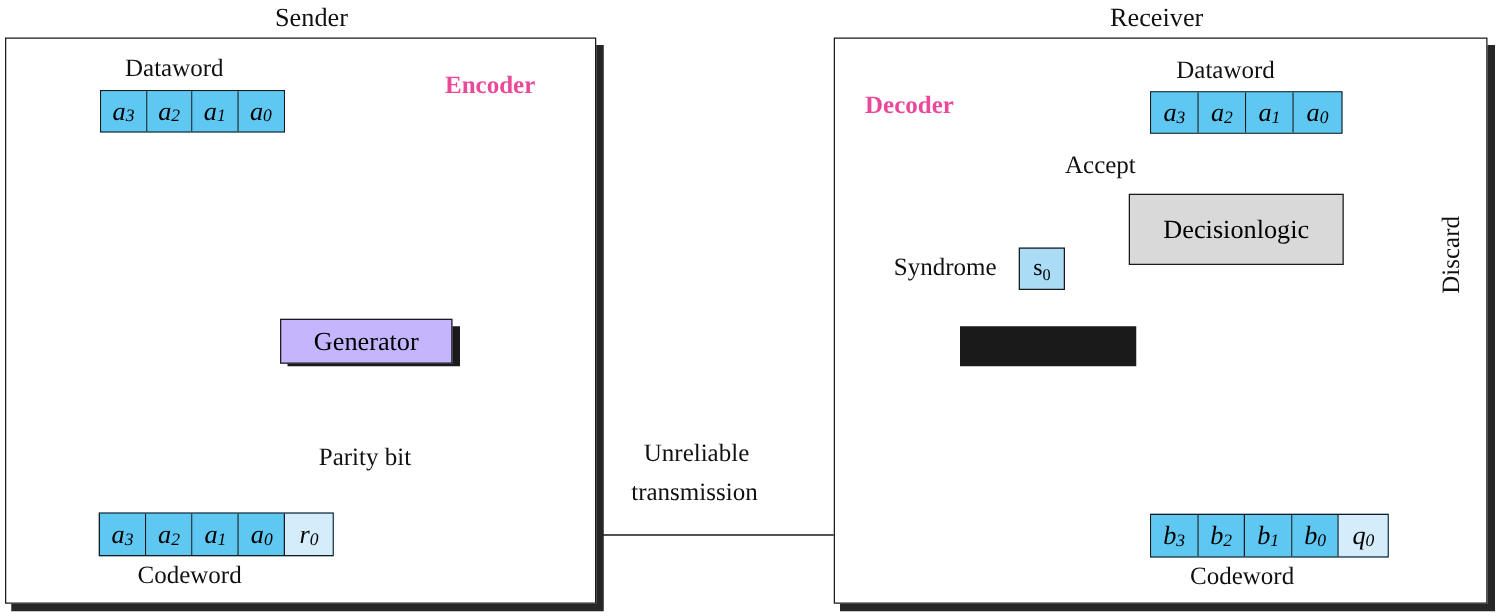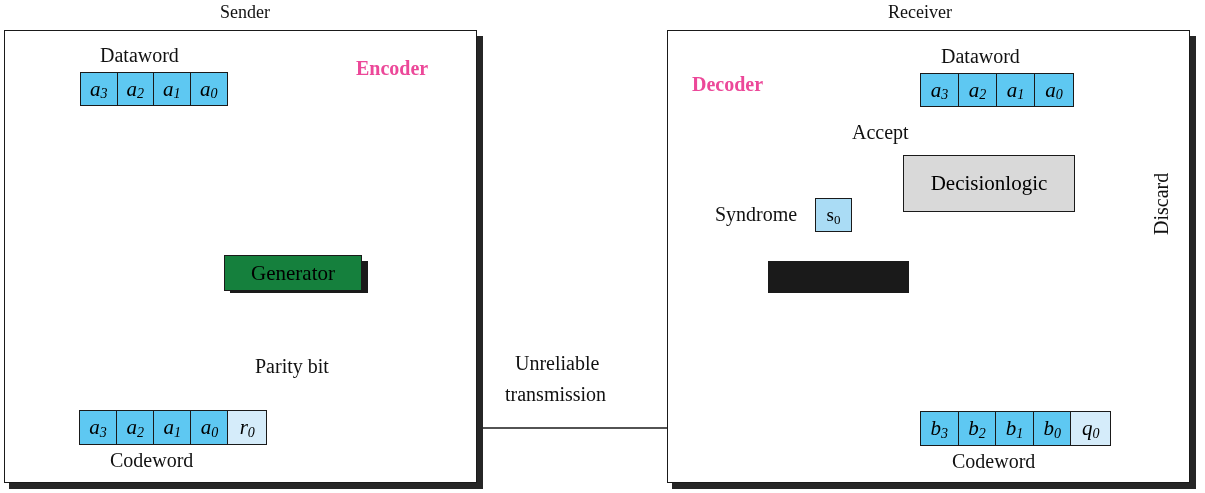--- a/index.html
+++ b/index.html
@@ -2,33 +2,33 @@
 <html><head>
 <meta charset="utf-8">
 <title>Parity-check code: encoder/decoder block diagram</title>
 <style>
   html,body{margin:0;padding:0;background:#ffffff;}
   body{font-family:"Liberation Serif", serif;}
   #stage{position:relative;width:1205px;height:493px;background:#fff;overflow:hidden;}
   svg#wires{position:absolute;left:0;top:0;width:1205px;height:493px;}
 
   .lbl{position:absolute;white-space:nowrap;color:#111;}
-  .title-lbl{font-size:18px;}
+  .title-lbl{font-size:21px;}
   .sec-lbl{font-size:20px;font-weight:bold;color:#ec4899;font-family:"Liberation Serif",serif;}
   .cap{font-size:20px;}
 
   .wordbox{position:absolute;display:flex;border:1.6px solid #1a1a1a;box-sizing:border-box;background:#5ec8f2;}
   .cell{display:flex;align-items:center;justify-content:center;
         border-right:1.6px solid #1a1a1a;background:#5ec8f2;box-sizing:border-box;
         font-style:italic;font-size:21px;color:#000;font-family:"Liberation Serif",serif;}
   .cell:last-child{border-right:none;}
   .cell.light{background:#d5ecfa;}
   .cell .sub{font-size:14px;font-style:italic;vertical-align:sub;position:relative;top:5px;left:0px;}
 
-  .procbox{position:absolute;border:1.6px solid #1a1a1a;background:#15803d;box-sizing:border-box;
+  .procbox{position:absolute;border:1.6px solid #1a1a1a;background:#c4b5fd;box-sizing:border-box;
            display:flex;align-items:center;justify-content:center;font-size:21px;color:#000;
            text-align:center;line-height:1.0;}
   .procbox.grey{background:#d9d9d9;}
   .shadow{position:absolute;background:#1a1a1a;}
 
   .panel{position:absolute;border:1.6px solid #1a1a1a;background:transparent;box-sizing:border-box;}
   .panelshadow{position:absolute;background:#262626;}
 
   .syn{position:absolute;border:1.6px solid #1a1a1a;background:#aadcf5;box-sizing:border-box;
        display:flex;align-items:center;justify-content:center;font-size:19px;color:#000;}

